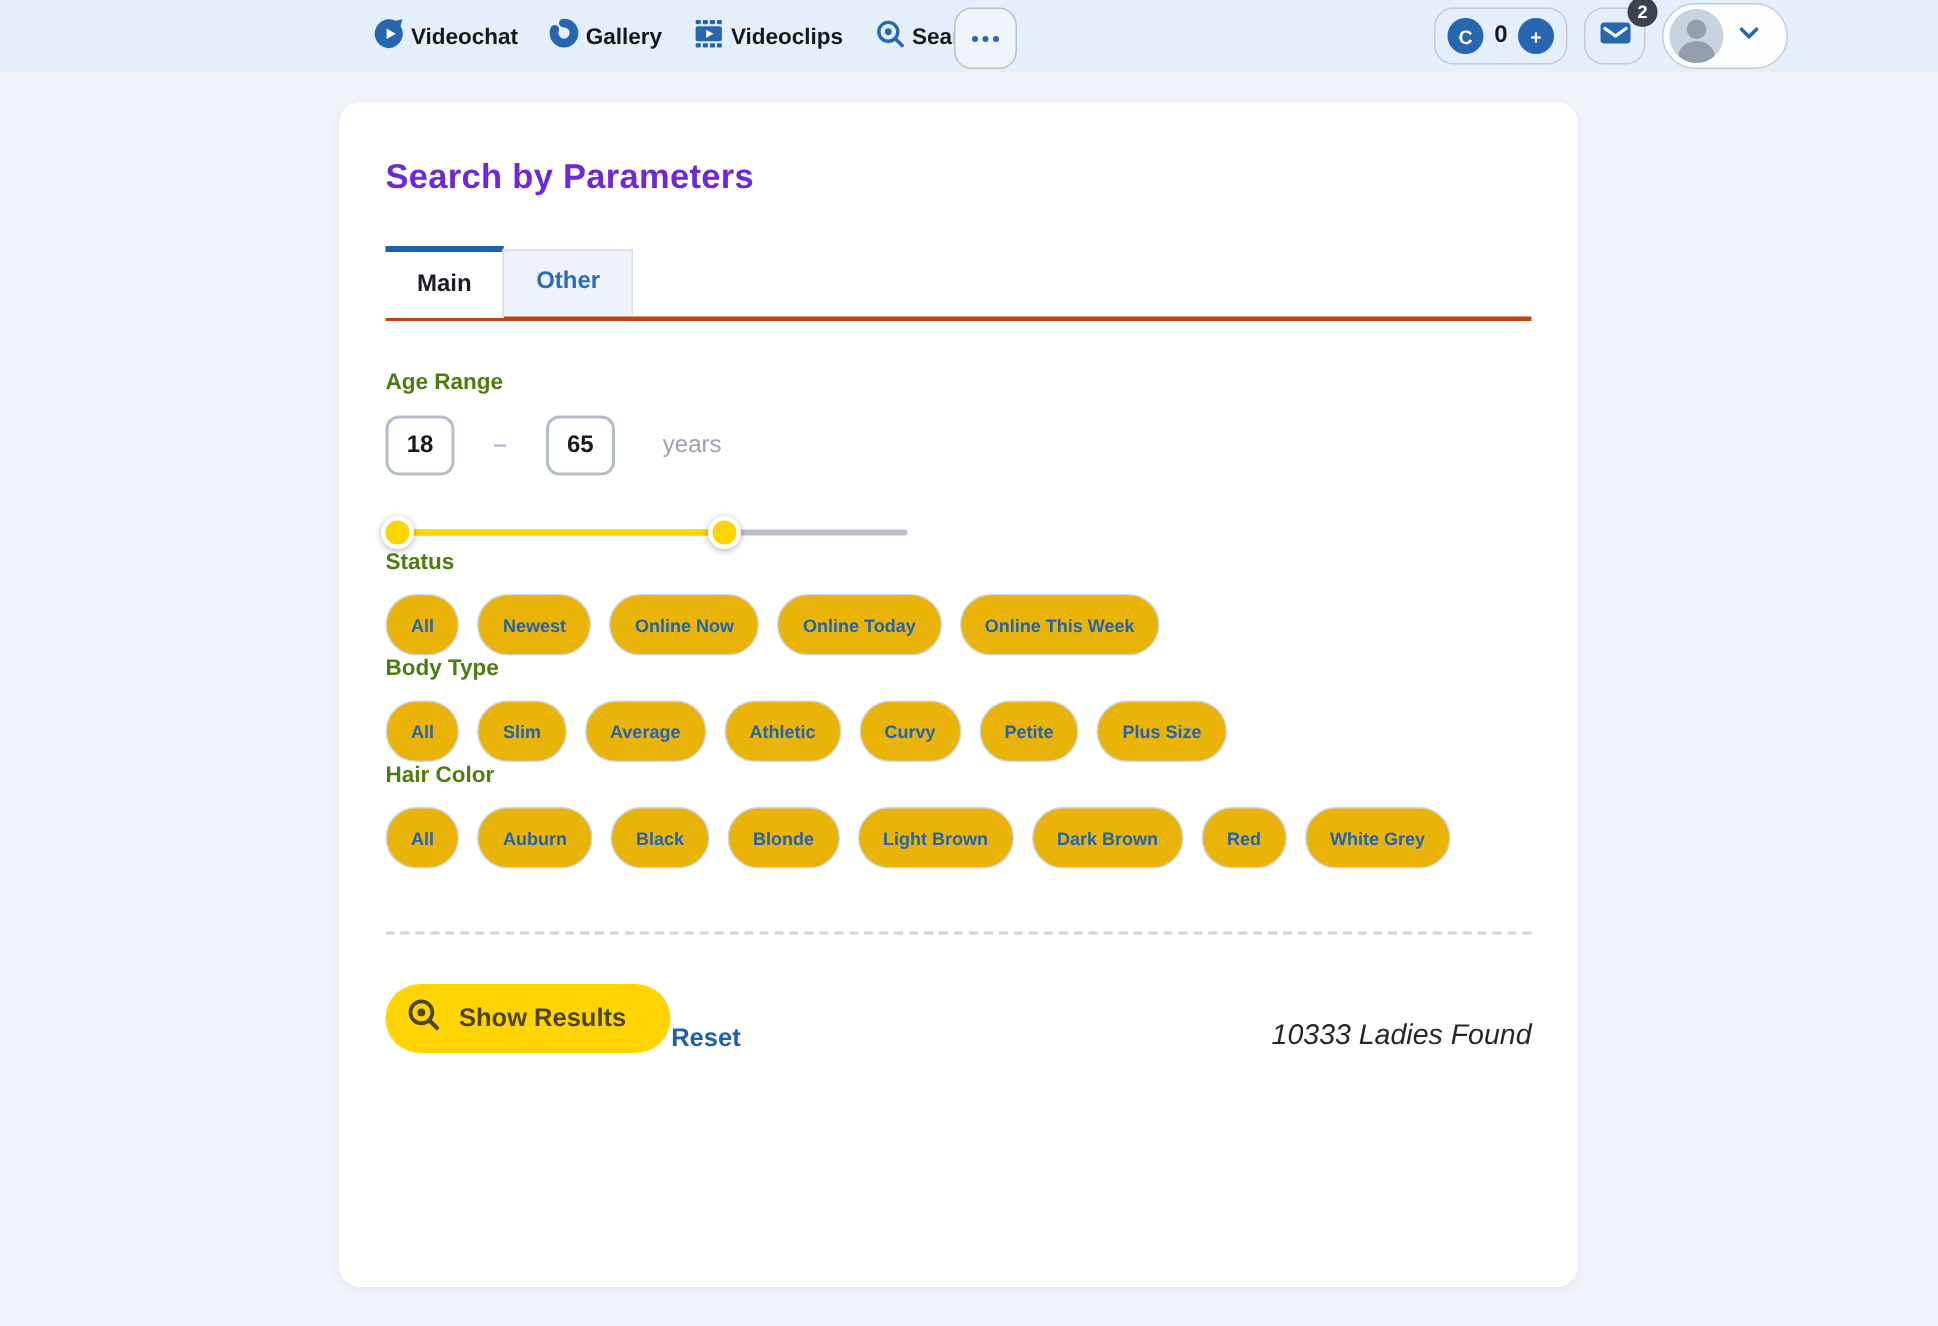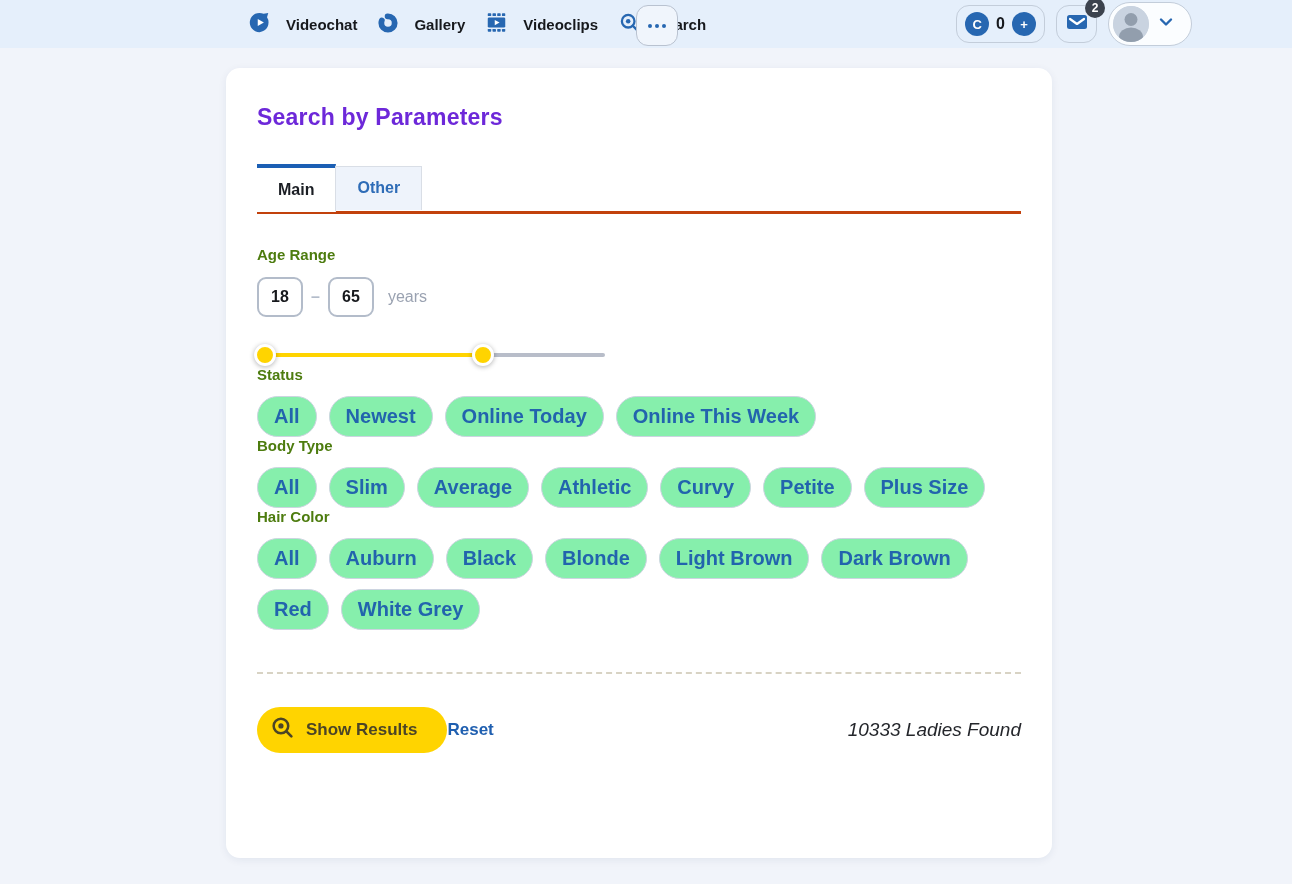--- a/index.html
+++ b/index.html
@@ -15,21 +15,21 @@
     position:relative; height:48px; background:#e5effb;
   }
   .logo { position:absolute; left:82px; top:2px; width:140px; height:46px; cursor:pointer; }
   .logo-heart { position:absolute; left:0; top:3px; }
   .logo-text {
     position:absolute; left:13px; top:4px;
     font-style:italic; font-weight:bold; font-size:28px; color:#2a61a8;
     letter-spacing:-0.5px;
   }
   .nav { position:absolute; left:249px; top:0; height:48px; display:flex; align-items:center; gap:21px; }
-  .nav-item { display:flex; align-items:center; gap:16px; font-weight:bold; font-size:15px; color:#16181c; cursor:pointer; }
+  .nav-item { display:flex; align-items:center; gap:4px; font-weight:bold; font-size:15px; color:#16181c; cursor:pointer; }
   .more-btn {
     position:absolute; left:636px; top:5px; width:42px; height:41px;
     border:1px solid #b9c2d0; border-radius:12px; background:#f0f5fc;
     display:flex; align-items:center; justify-content:center; gap:3px; cursor:pointer;
   }
   .more-btn .dot { width:4px; height:4px; border-radius:50%; background:#2767b1; }
 
   .header-right { position:absolute; right:100px; top:0; height:48px; display:flex; align-items:center; gap:11px; }
   .credits-pill {
     height:38px; border:1px solid #c3cdda; border-radius:13px;
@@ -73,21 +73,21 @@
     margin-right:-1px;
   }
   .tab.active {
     height:48px; background:#fff; color:#1b1e24;
     border-top:4px solid #1b5fb4; margin-bottom:-1px; border-bottom:1px solid #fff;
     border-left:none;
   }
 
   .section-label { font-weight:bold; font-size:15px; color:#4d7c0f; }
   .age-section { margin-top:32px; }
-  .age-row { margin-top:14px; display:flex; align-items:center; gap:8px; }
+  .age-row { margin-top:14px; display:flex; align-items:center; gap:26px; }
   .age-input {
     width:46px; height:40px; border:2px solid #b3bcca; border-radius:9px;
     text-align:center; font-weight:bold; font-size:16px; color:#17191d;
     font-family:"Liberation Sans", sans-serif; background:#fff; outline:none;
   }
   .age-dash { color:#b3bcca; font-weight:bold; font-size:16px; }
   .age-unit { color:#9aa2b1; font-size:16px; margin-left:6px; }
 
   .slider { position:relative; width:348px; height:22px; margin-top:27px; }
   .slider-track { position:absolute; top:9px; left:0; width:348px; height:4px; border-radius:2px; background:#b8bdc9; }
@@ -97,27 +97,27 @@
     background:#ffd400; border:3px solid #fff;
     box-shadow:0 1px 5px rgba(0,0,0,.3); cursor:pointer;
   }
   .handle-min { left:-3px; }
   .handle-max { left:215px; }
 
   .filter-section { }
   .pill-row { margin-top:13px; display:flex; flex-wrap:wrap; gap:10px 12px; }
   .pill {
     height:41px; display:flex; align-items:center; padding:0 16px;
-    border:1px solid #ccd4e0; border-radius:21px; background:#86efac;
-    font-weight:bold; font-size:20px; color:#2264ad; cursor:pointer;
+    border:1px solid #ccd4e0; border-radius:21px; background:#eab308;
+    font-weight:bold; font-size:12px; color:#2264ad; cursor:pointer;
   }
 
   .divider { margin-top:42px; border-top:2px dashed #d8d3c4; }
 
-  .footer { margin-top:33px; display:flex; align-items:center; }
+  .footer { margin-top:33px; display:flex; align-items:flex-end; }
   .show-btn {
     height:46px; border:none; border-radius:23px; background:#ffd400;
     display:flex; align-items:center; gap:11px; padding:0 30px 0 13px;
     font-family:"Liberation Sans", sans-serif;
     font-weight:bold; font-size:17px; color:#4c4526; cursor:pointer;
   }
   .reset-link { font-weight:bold; font-size:17px; color:#1f5fb0; cursor:pointer; }
   .results-count { margin-left:auto; font-style:italic; font-size:19px; color:#24262b; }
 </style>
 </head>
@@ -236,20 +236,21 @@
       <div class="slider-handle handle-min"></div>
       <div class="slider-handle handle-max"></div>
     </div>
   </div>
 
   <div class="filter-section">
     <div class="section-label">Status</div>
     <div class="pill-row">
       <div class="pill">All</div>
       <div class="pill">Newest</div>
+      <div class="pill">Online Now</div>
       <div class="pill">Online Today</div>
       <div class="pill">Online This Week</div>
     </div>
   </div>
 
   <div class="filter-section">
     <div class="section-label">Body Type</div>
     <div class="pill-row">
       <div class="pill">All</div>
       <div class="pill">Slim</div>

